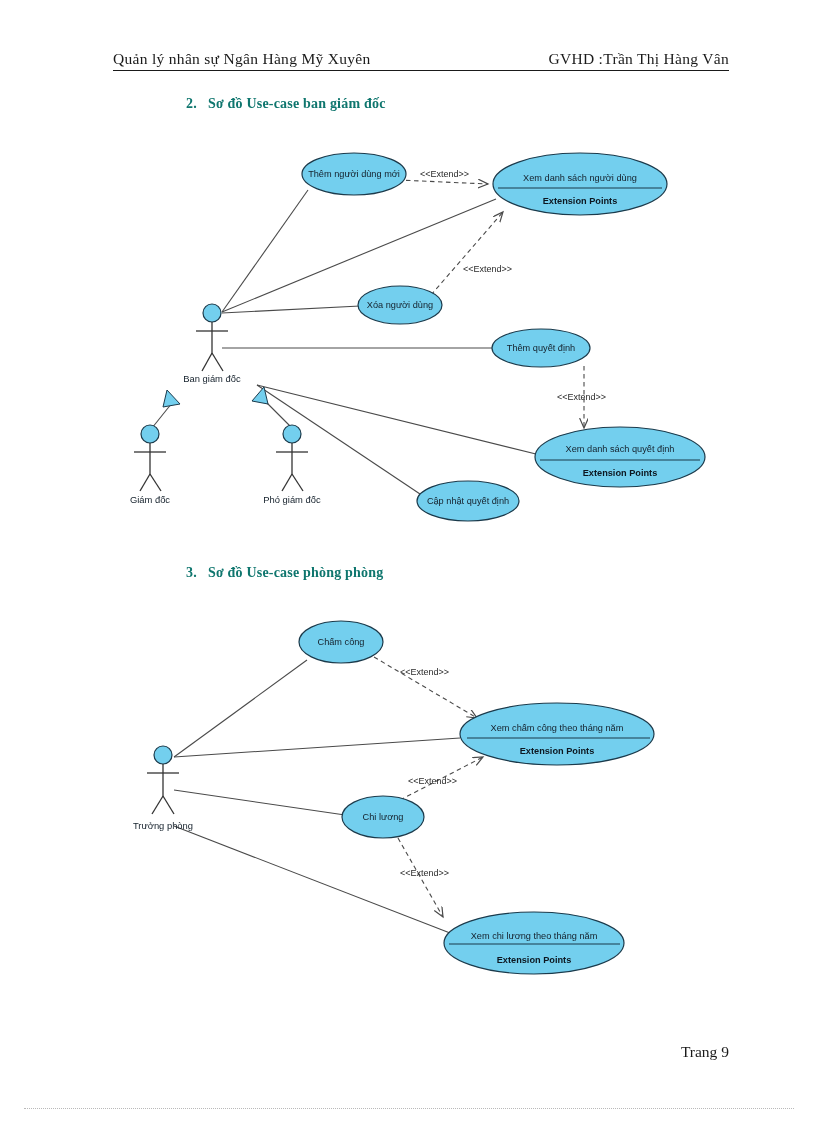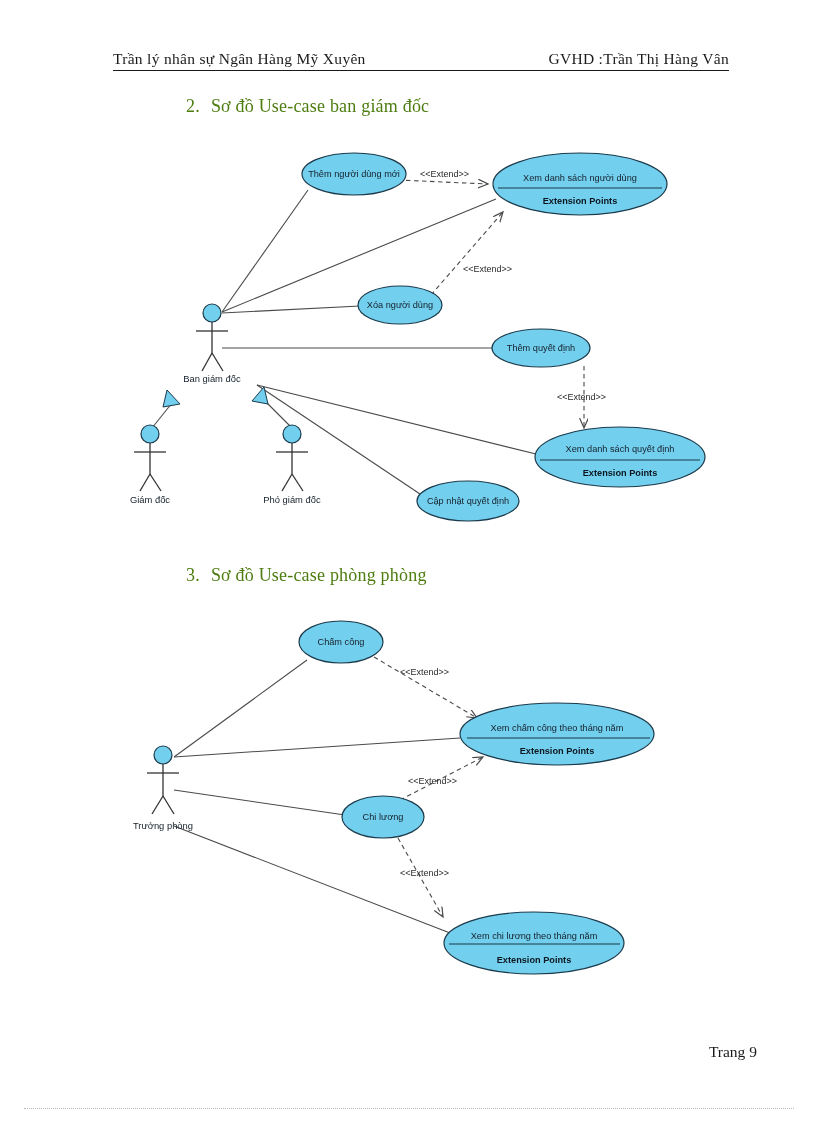--- a/index.html
+++ b/index.html
@@ -30,40 +30,39 @@
     font-size: 15.5px;
     color: #1a1a1a;
     letter-spacing: 0.3px;
   }
   .doc-header .left { white-space: nowrap; }
   .doc-header .right { white-space: nowrap; }
 
   
   .section-heading {
     position: absolute;
-    font-weight: normal;
-    font-size: 18px;
-    color: #4d7c0f;
+    font-weight: bold;
+    font-size: 14px;
+    color: #0f766e;
     letter-spacing: 0.2px;
     white-space: nowrap;
   }
   .section-heading .num { margin-right: 11px; }
   #heading-2 { left: 186px; top: 96px; }
   #heading-3 { left: 186px; top: 565px; }
 
   
   .footer {
     position: absolute;
     left: 0;
     top: 1043px;
     width: 729px;
     text-align: right;
     font-size: 15.5px;
     color: #1a1a1a;
-    padding-left: 28px;
   }
   .page-bottom-rule {
     position: absolute;
     left: 24px;
     top: 1108px;
     width: 770px;
     border-top: 1px dotted #b9b9b9;
   }
 
   
@@ -95,21 +94,21 @@
     font-size: 9px;
     fill: #2b2b2b;
   }
 </style>
 </head>
 <body>
 
 <div class="page">
 
   <div class="doc-header">
-    <span class="left">Trần lý nhân sự Ngân Hàng Mỹ Xuyên</span>
+    <span class="left">Quản lý nhân sự Ngân Hàng Mỹ Xuyên</span>
     <span class="right">GVHD :Trần Thị Hàng Vân</span>
   </div>
 
   <div class="section-heading" id="heading-2">
     <span class="num">2.</span><span>Sơ đồ Use-case ban giám đốc</span>
   </div>
 
   <div class="section-heading" id="heading-3">
     <span class="num">3.</span><span>Sơ đồ Use-case phòng phòng</span>
   </div>

